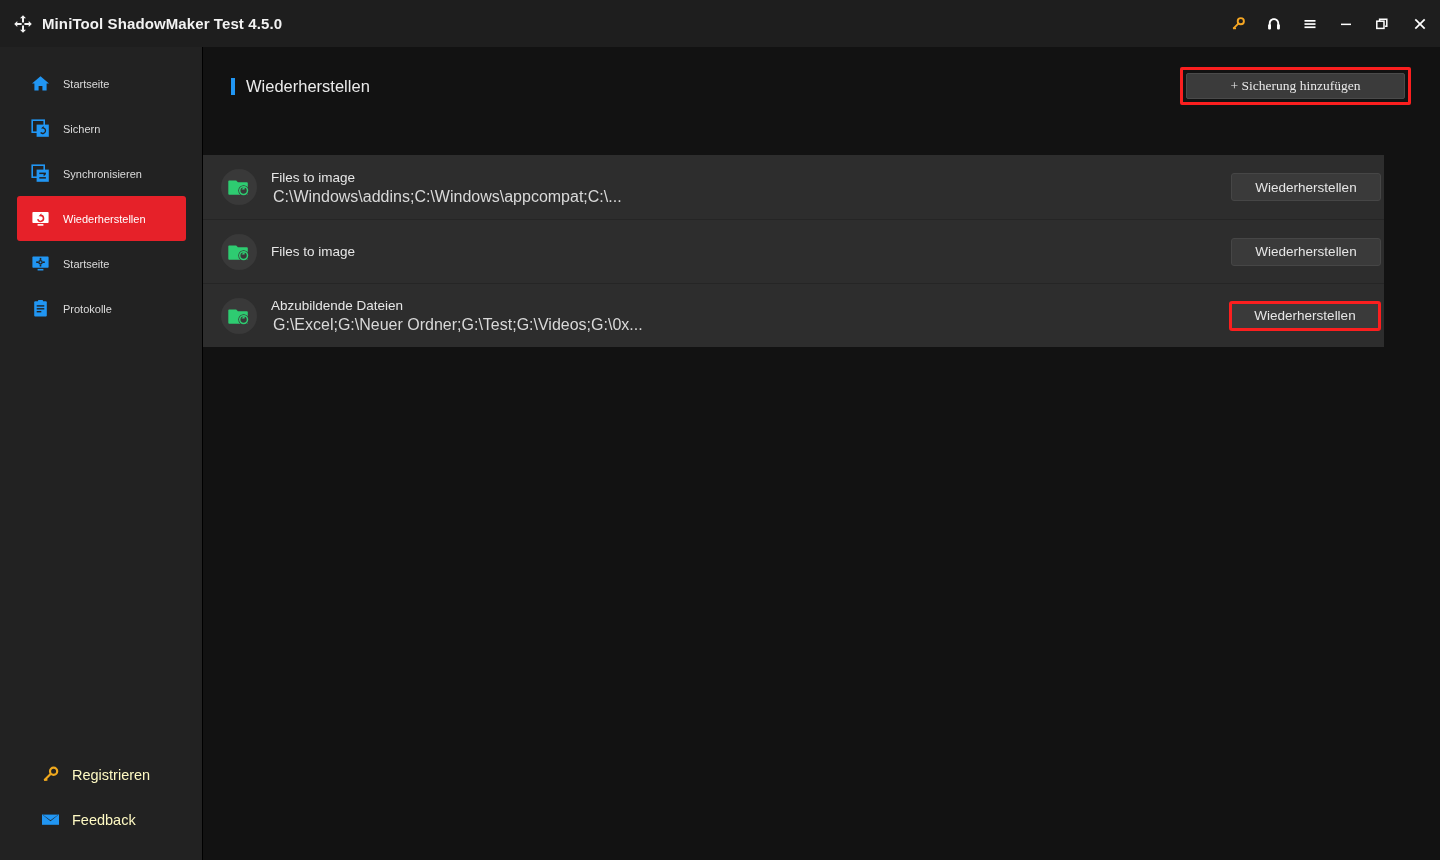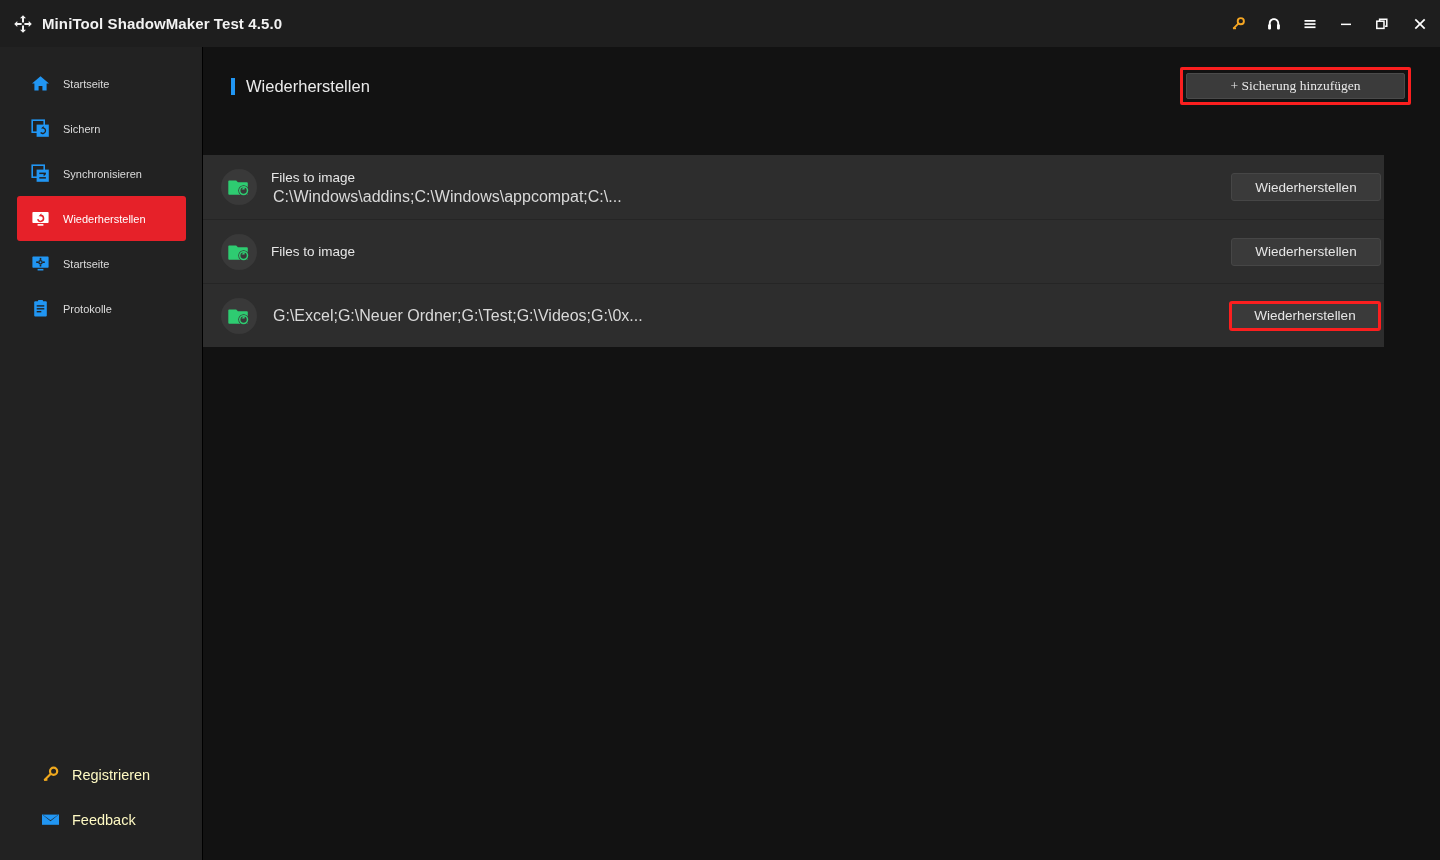--- a/index.html
+++ b/index.html
@@ -529,20 +529,21 @@
             <svg width="22" height="22" viewBox="0 0 22 22">
               <path d="M1.2 4.4 h7.0 l1.7 1.9 h9.0 a0.9 0.9 0 0 1 0.9 0.9 v10.6 a0.9 0.9 0 0 1 -0.9 0.9 H1.2 a0.9 0.9 0 0 1 -0.9 -0.9 V5.3 a0.9 0.9 0 0 1 0.9 -0.9 z" fill="#2ecc71"></path>
               <circle cx="15.6" cy="14.6" r="5.3" fill="#393939"></circle>
               <g>
                 <circle cx="15.6" cy="14.6" r="3.9" fill="none" stroke="#2ecc71" stroke-width="1.5"></circle>
                 <path d="M16.6 10.2 L16.6 13.4 L13.5 13.4 Z" fill="#2ecc71"></path>
               </g>
             </svg>
           </span>
           <span class="row-text">
+            <span class="row-title">Abzubildende Dateien</span>
             <span class="row-path">G:\Excel;G:\Neuer Ordner;G:\Test;G:\Videos;G:\0x...</span>
           </span>
           <span class="row-action">
             <span class="restore-wrap highlight">
               <span class="restore-btn">Wiederherstellen</span>
             </span>
           </span>
         </div>
 
       </div>

